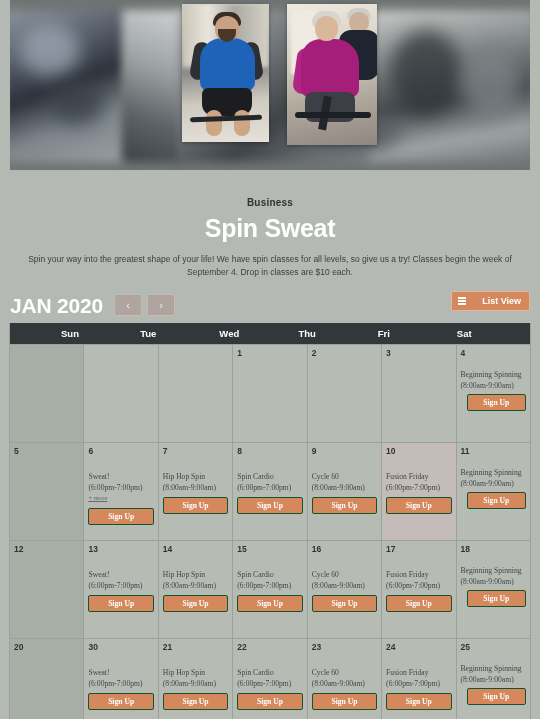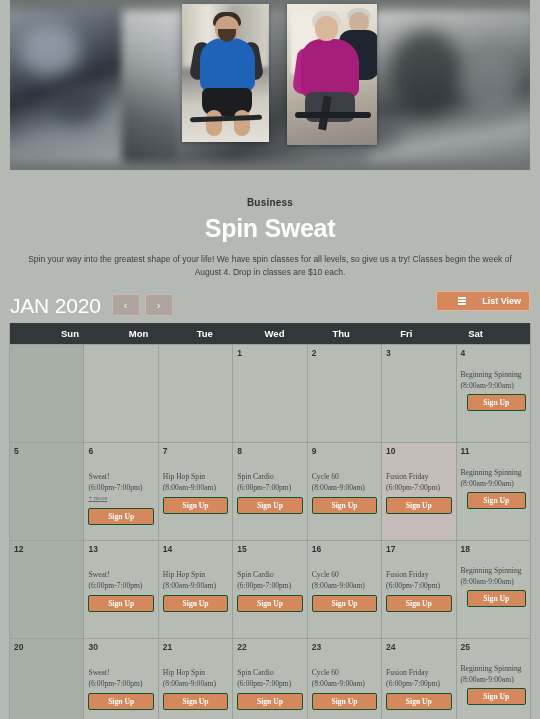--- a/index.html
+++ b/index.html
@@ -60,24 +60,24 @@
   .biz{font-size:10px;font-weight:bold;color:#2f3335;letter-spacing:.2px;}
   .title{font-size:25px;font-weight:bold;color:#ffffff;margin:6px 0 10px;letter-spacing:-.3px;}
   .desc{font-size:8.5px;color:#3a3e3f;line-height:1.55;width:506px;margin:0 auto;}
   .created{font-size:9px;color:#2f3335;margin-top:12px;}
   .created b{font-weight:bold;}
   .mail-ico{display:inline-block;width:9px;height:7px;border:1px solid #6d7371;border-radius:1px;position:relative;vertical-align:middle;margin-left:3px;background:#aeb5ae;}
   .mail-ico:before{content:"";position:absolute;left:0;top:0;width:7px;height:4px;border-bottom:1px solid #6d7371;border-right:1px solid #6d7371;transform:rotate(0deg) skewX(0deg);clip-path:polygon(0 0,100% 0,50% 100%);background:#8e9691;}
 
   
   .cal-top{width:520px;margin:14px auto 0;display:flex;align-items:center;height:24px;position:relative;}
-  .month{font-size:21px;font-weight:normal;color:#ffffff;letter-spacing:-.2px;line-height:1;}
+  .month{font-size:21px;font-weight:bold;color:#ffffff;letter-spacing:-.2px;line-height:1;}
   .navs{display:flex;gap:5px;margin-left:11px;}
   .nav-btn{width:26px;height:20px;background:#b0a59e;border:1px solid #c6bcb4;border-radius:2px;color:#f2efec;font-size:11px;display:flex;align-items:center;justify-content:center;cursor:pointer;}
-  .listview{position:absolute;right:0;top:-2px;background:#d4885c;border:1px solid #e3b79a;border-radius:2px;color:#fff;font-size:9px;font-weight:bold;padding:4px 8px 4px 21px;display:flex;align-items:center;gap:16px;cursor:pointer;}
+  .listview{position:absolute;right:0;top:-2px;background:#d4885c;border:1px solid #e3b79a;border-radius:2px;color:#fff;font-size:9px;font-weight:bold;padding:4px 8px 4px 6px;display:flex;align-items:center;gap:16px;cursor:pointer;}
   .list-ico{display:inline-block;width:8px;height:8px;position:relative;}
   .list-ico i{position:absolute;left:0;width:8px;height:1.6px;background:#fff;}
   .list-ico i:nth-child(1){top:0;} .list-ico i:nth-child(2){top:3px;} .list-ico i:nth-child(3){top:6px;}
 
   
   .cal{width:520px;margin:6px auto 0;border:1px solid #9ba29b;border-top:none;}
   .dow{display:flex;background:#32383a;padding-left:45px;}
   .dow div{flex:1;color:#fff;font-size:9.5px;font-weight:bold;padding:5px 0 5px 6px;box-sizing:border-box;}
   .week{display:flex;border-top:1px solid #9ba29b;}
   .cell{flex:1;min-width:0;box-sizing:border-box;border-right:1px solid #9ba29b;background:#b6bcb4;padding:3px 4px 4px;position:relative;height:97px;}
@@ -134,21 +134,21 @@
       <div class="pb-head"></div>
     <div class="pb-leg"></div>
       <div class="pb-bike2"></div>
       <div class="pb-bike"></div>
   </div>
 </div>
 
 <div class="intro">
   <div class="biz">Business</div>
   <div class="title">Spin Sweat</div>
-  <div class="desc">Spin your way into the greatest shape of your life! We have spin classes for all levels, so give us a try! Classes begin the week of August 4. Drop in classes are $10 each.</div>
+  <div class="desc">Spin your way into the greatest shape of your life! We have spin classes for all levels, so give us a try! Classes begin the week of September 4. Drop in classes are $10 each.</div>
 </div>
 
 <div class="cal-top">
   <div class="month">JAN 2020</div>
   <div class="navs">
     <div class="nav-btn">‹</div>
     <div class="nav-btn">›</div>
   </div>
   <div class="listview">
     <span class="list-ico">
@@ -156,21 +156,20 @@
         <i></i>
         <i></i>
       </span>
     <span>List View</span>
   </div>
 </div>
 
 <div class="cal">
   <div class="dow" id="dow-row">
       <div>Sun</div>
-      <div>Mon</div>
       <div>Tue</div>
       <div>Wed</div>
       <div>Thu</div>
       <div>Fri</div>
       <div>Sat</div>
     </div>
   <div id="weeks">
       <div class="week">
         <div class="cell off">
           <div class="daynum"></div>

